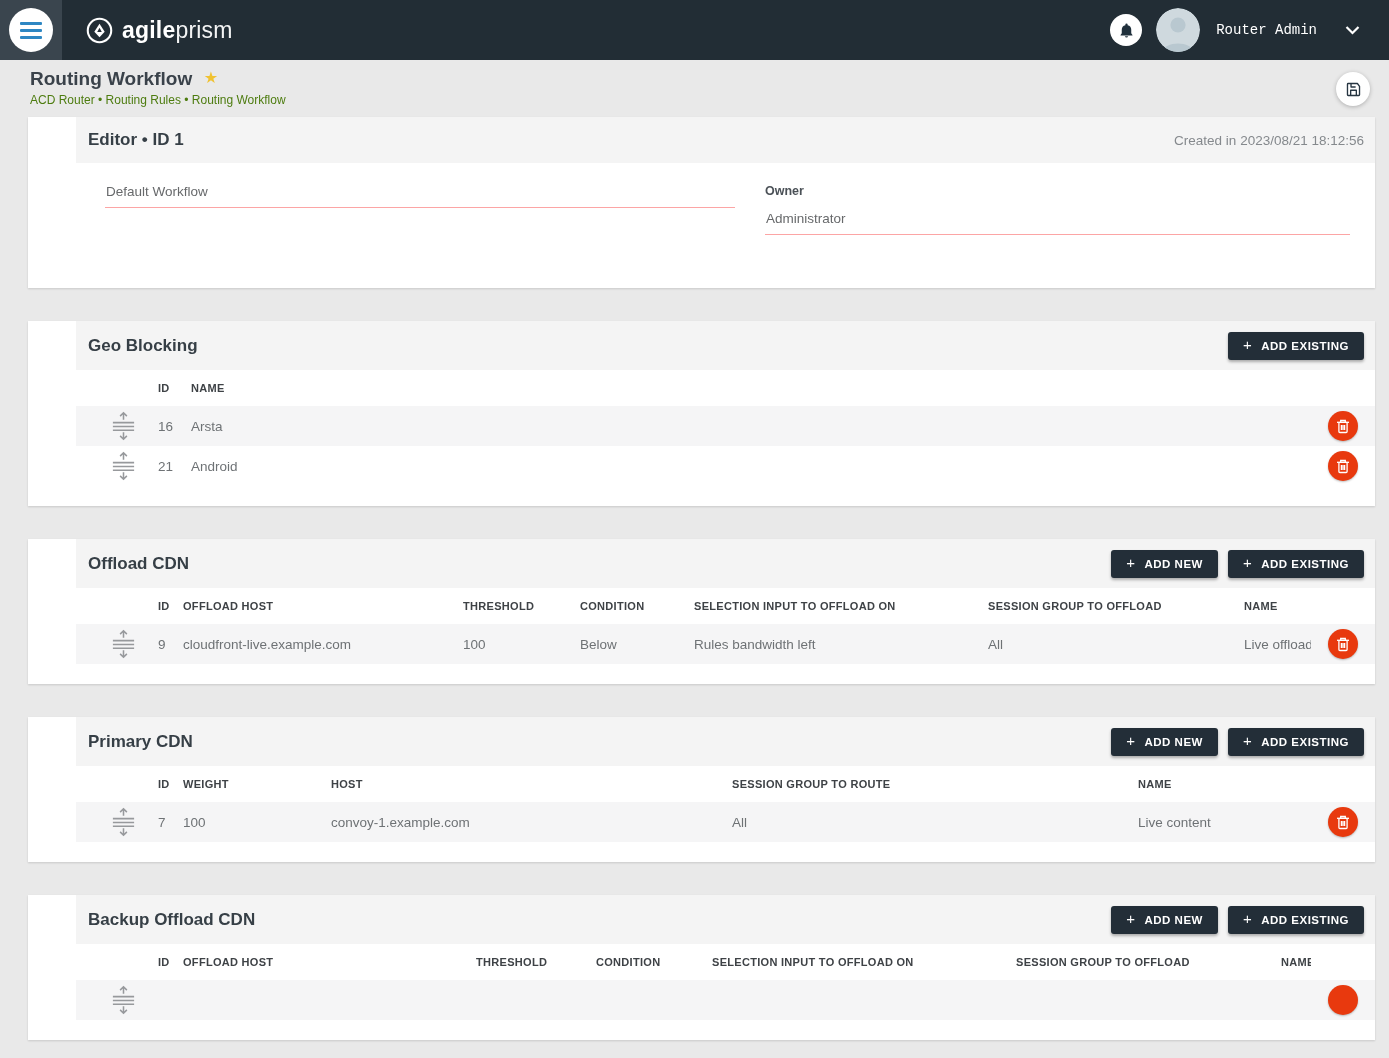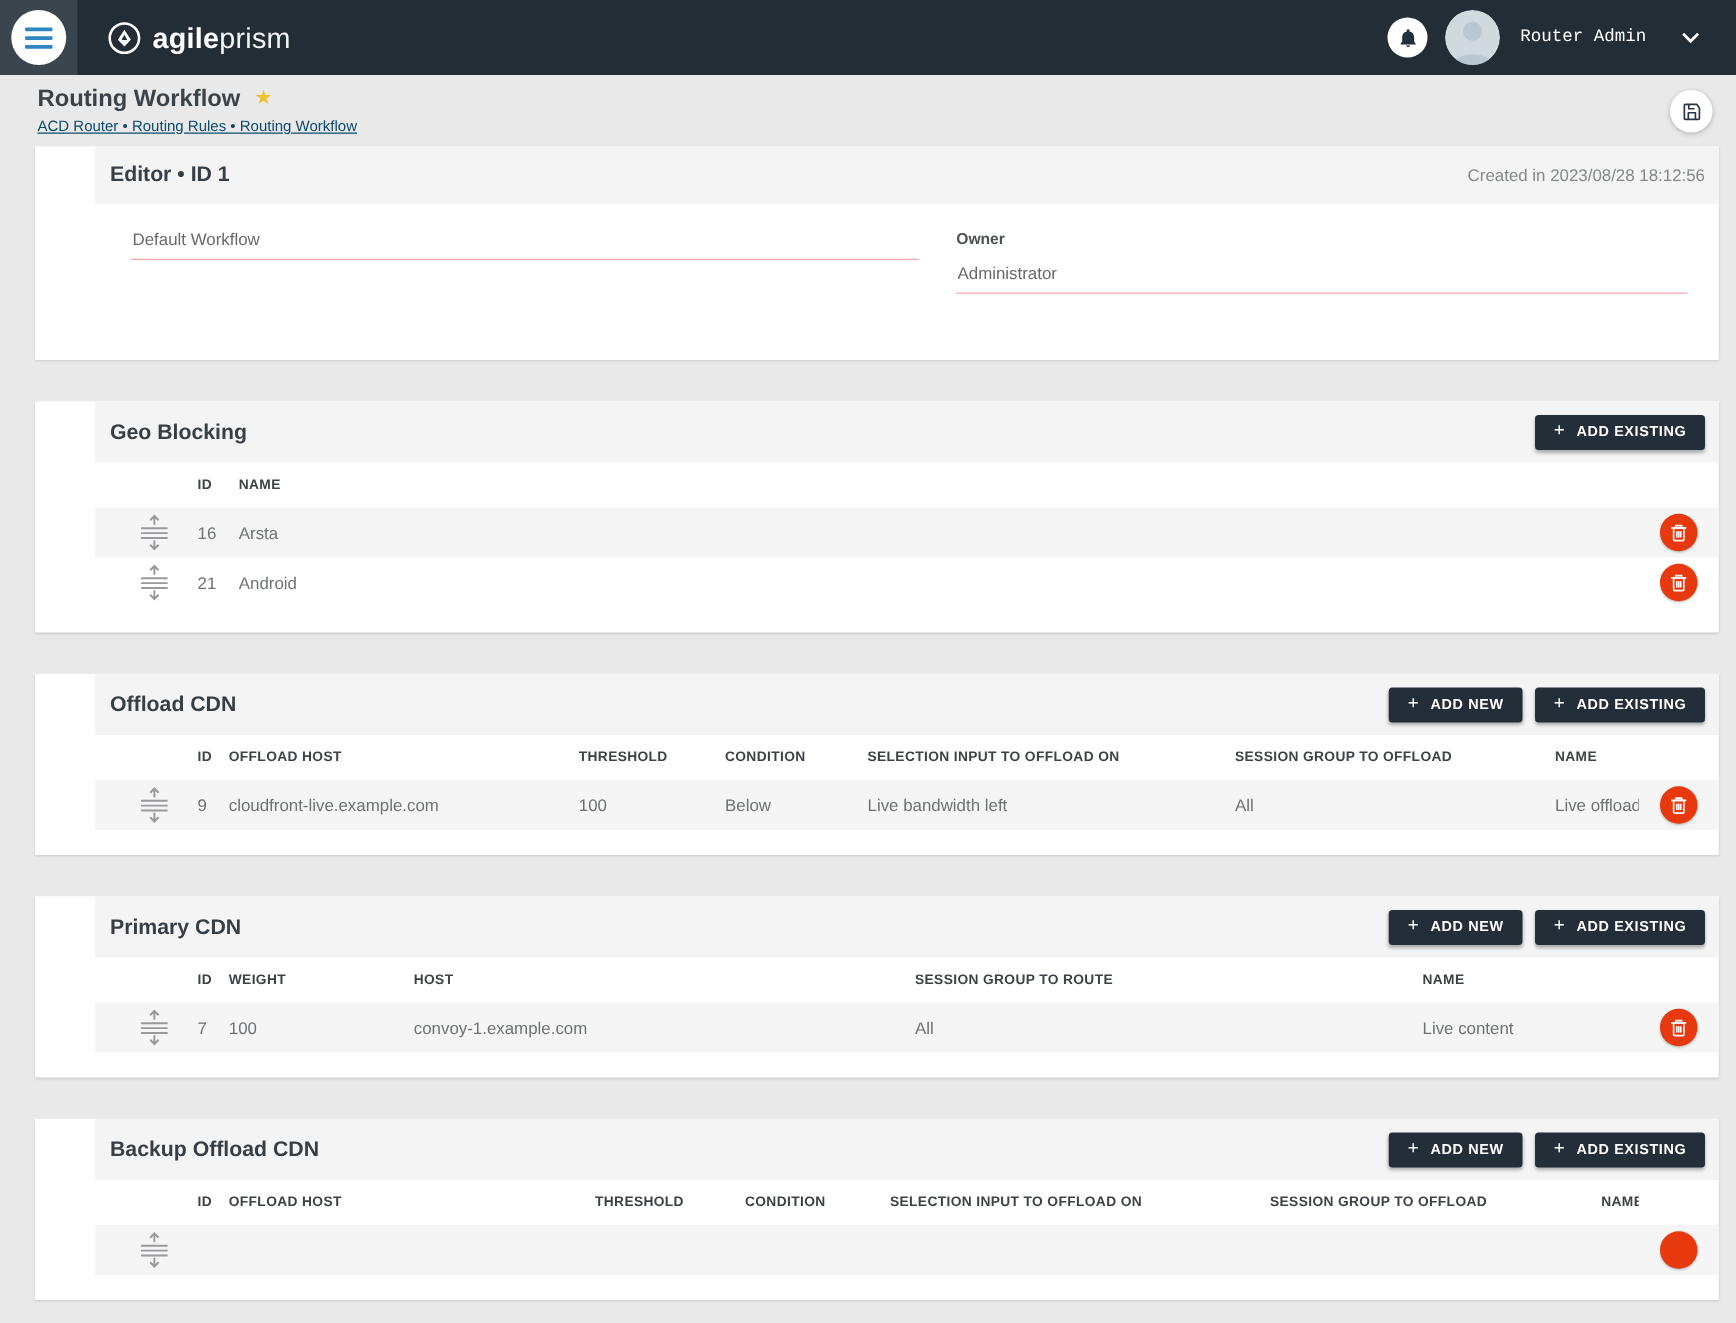--- a/index.html
+++ b/index.html
@@ -35,21 +35,21 @@
     display: flex; align-items: center; justify-content: center; cursor: pointer;
   }
   .avatar { width: 44px; height: 44px; border-radius: 50%; overflow: hidden; cursor: pointer; }
   .user-name { color: #fff; font-size: 14px; margin-left: 2px; }
   .chev { margin-left: 14px; cursor: pointer; display: flex; align-items: center; }
 
   
   .page-header { position: relative; padding: 8px 0 0 30px; height: 57px; }
   .page-title { font-size: 19px; font-weight: bold; color: #3a424a; display: inline; }
   .fav-star { color: #f0c231; font-size: 16px; margin-left: 7px; vertical-align: 2px; cursor: pointer; }
-  .breadcrumb { font-size: 12px; color: #0c4a6e; margin-top: 3px; text-decoration: underline; }
+  .breadcrumb { font-size: 12px; color: #4d7c0f; margin-top: 3px; }
   .save-fab {
     position: absolute; right: 19px; top: 12px;
     width: 34px; height: 34px; border-radius: 50%; background: #fff; border: none;
     box-shadow: 0 1px 4px rgba(0,0,0,.25);
     display: flex; align-items: center; justify-content: center; cursor: pointer;
   }
 
   
   .content { margin: 0 14px 0 28px; }
   .panel { background: #fff; box-shadow: 0 1px 2px rgba(0,0,0,.14); padding-left: 48px; }
@@ -172,21 +172,21 @@
       </svg>
     </span>
   </button>
 </div>
 
 <div class="content">
 
   <section class="panel editor-panel">
     <div class="panel-header">
       <h2>Editor • ID 1</h2>
-      <span class="created-label">Created in 2023/08/28 18:12:56</span>
+      <span class="created-label">Created in 2023/08/21 18:12:56</span>
     </div>
     <div class="editor-fields">
       <div class="field">
         <input class="field-input" value="Default Workflow" style="">
       </div>
       <div class="field">
         <label class="field-label">Owner</label>
         <input class="field-input" value="Administrator" style="">
       </div>
     </div>
@@ -295,21 +295,21 @@
                   <path d="M14 1.5v7M10.5 4.8L14 1.3l3.5 3.5"></path>
                   <path d="M3 11.5h22M3 15.5h22M3 19.5h22"></path>
                   <path d="M14 21.5v7M10.5 25.2L14 28.7l3.5-3.5"></path>
                 </svg>
               </span>
             </div>
             <div class="cell">9</div>
             <div class="cell">cloudfront-live.example.com</div>
             <div class="cell">100</div>
             <div class="cell">Below</div>
-            <div class="cell">Live bandwidth left</div>
+            <div class="cell">Rules bandwidth left</div>
             <div class="cell">All</div>
             <div class="cell">Live offload</div>
             <div class="action-cell">
               <button class="trash-btn">
                 <span style="display: flex;">
                   <svg width="14" height="15" viewBox="0 0 14 15" fill="none" stroke="#ffffff" stroke-width="1.3">
                     <path d="M1 3.3h12"></path>
                     <path d="M4.7 3.1V1.5h4.6v1.6"></path>
                     <rect x="2.9" y="3.3" width="8.2" height="10.2" rx="1"></rect>
                     <path d="M5.4 5.9v5M7 5.9v5M8.6 5.9v5"></path>

